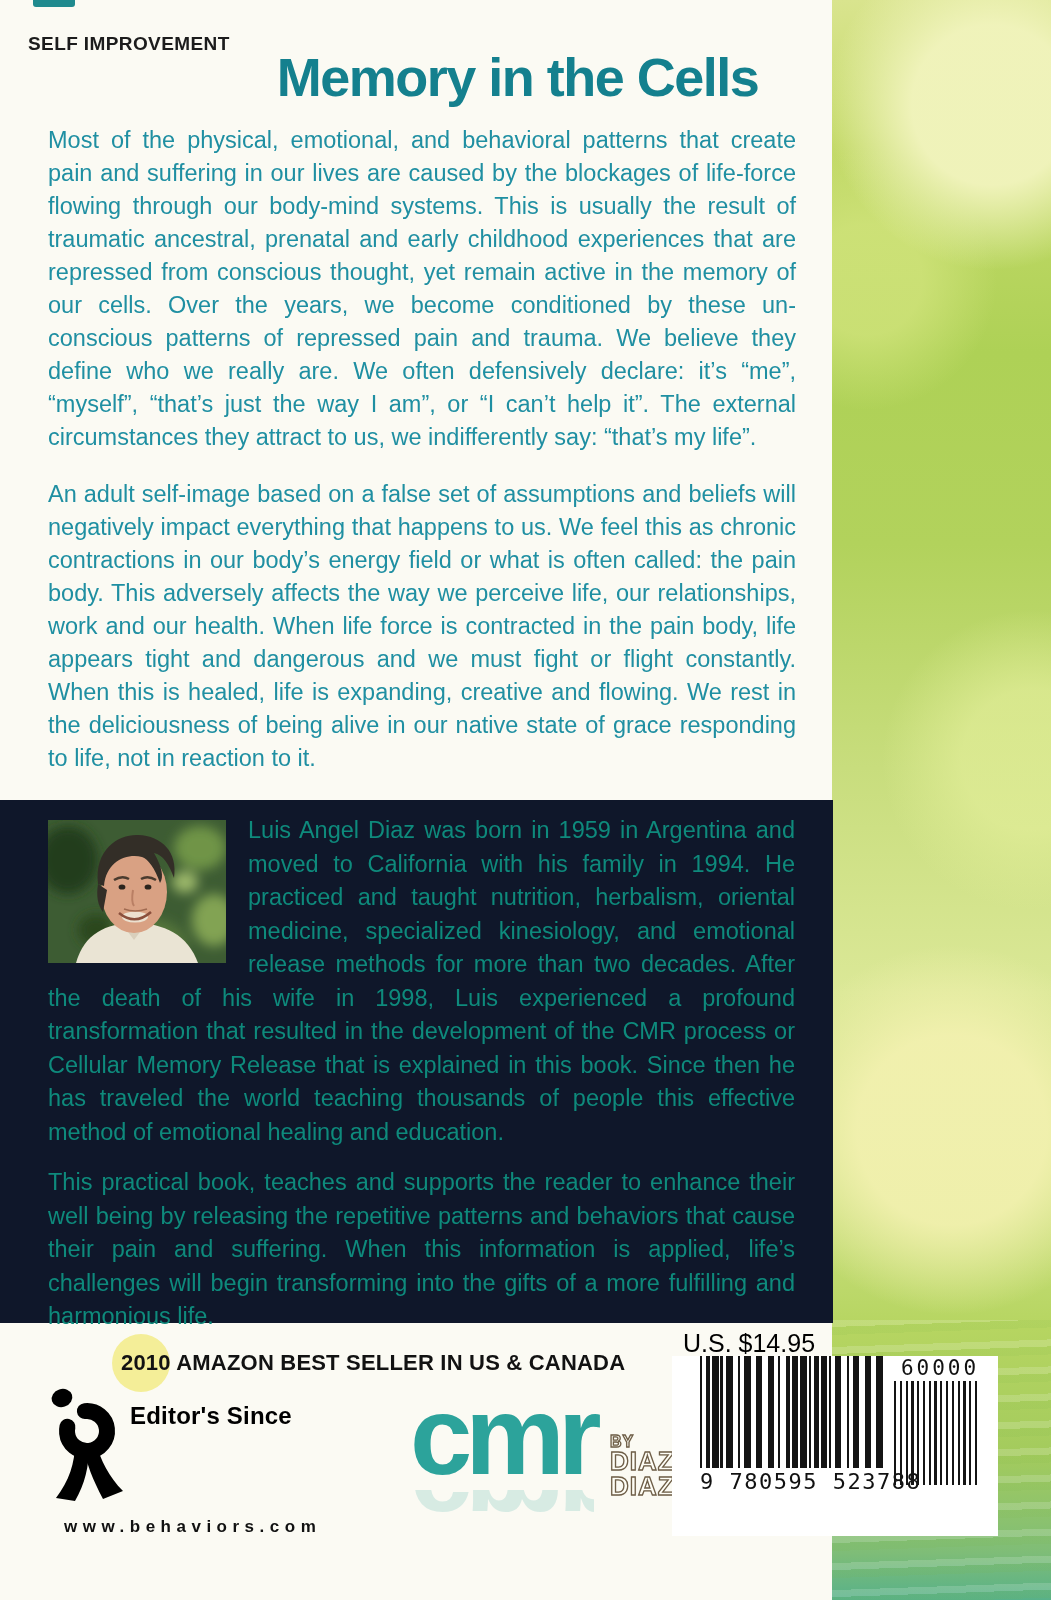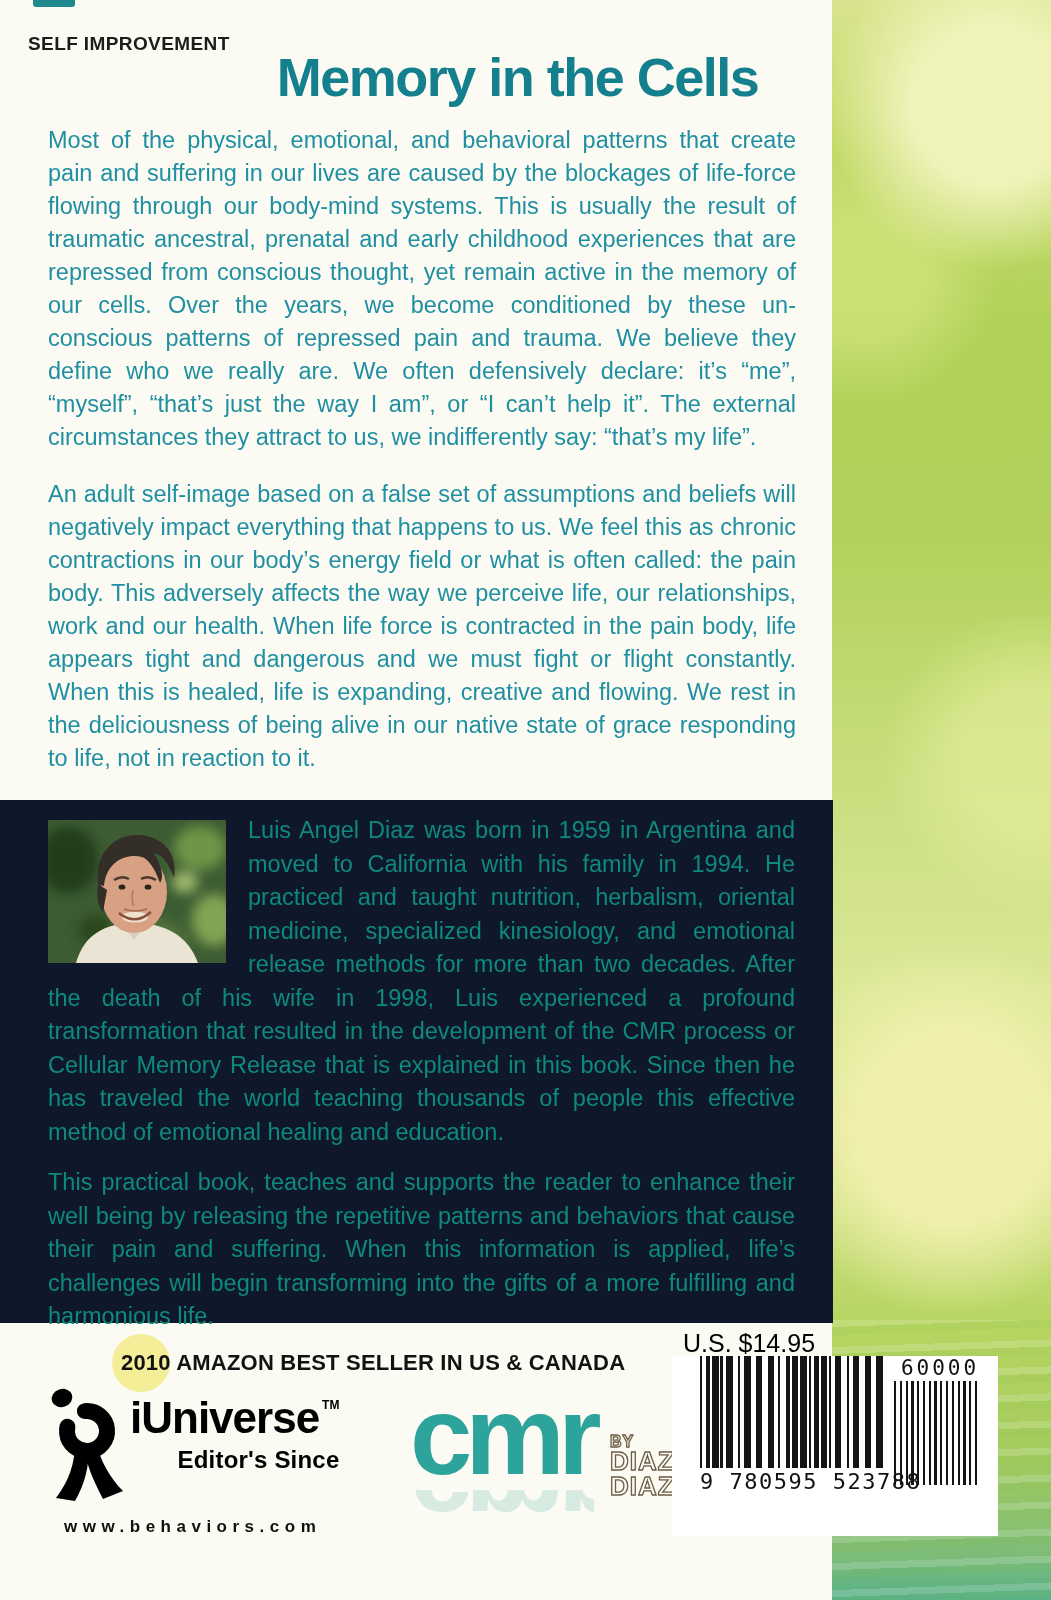--- a/index.html
+++ b/index.html
@@ -208,24 +208,20 @@
 <div class="bestseller">2010 AMAZON BEST SELLER IN US &amp; CANADA</div>
 
 <div class="iu-block">
   <svg class="iu-icon" viewBox="0 0 80 118">
     <ellipse cx="18" cy="13" rx="10.5" ry="9" fill="#000" transform="rotate(-18 18 13)"></ellipse>
     <circle cx="43" cy="46" r="20" fill="none" stroke="#000" stroke-width="16" stroke-dasharray="100 26" transform="rotate(-96 43 46)" stroke-linecap="round"></circle>
     <path d="M31,58 C31,78 25,96 12,113 L31,116 C41,99 45,81 45,62 Z" fill="#000"></path>
     <path d="M51,56 C57,76 65,92 79,106 L59,114 C49,95 42,78 40,62 Z" fill="#000"></path>
   </svg>
   <div class="iu-text">
-    <div class="iu-name-row">
-      <span class="iu-name">iUniverse</span>
-      <span class="iu-tm">TM</span>
-    </div>
     <div class="iu-tagline">Editor's Since</div>
   </div>
 </div>
 <div class="iu-web">www.behaviors.com</div>
 
 <div class="cmr-block">
   <div class="cmr-word">cmr</div>
   <div class="cmr-reflection">
     <div class="cmr-word">cmr</div>
   </div>

